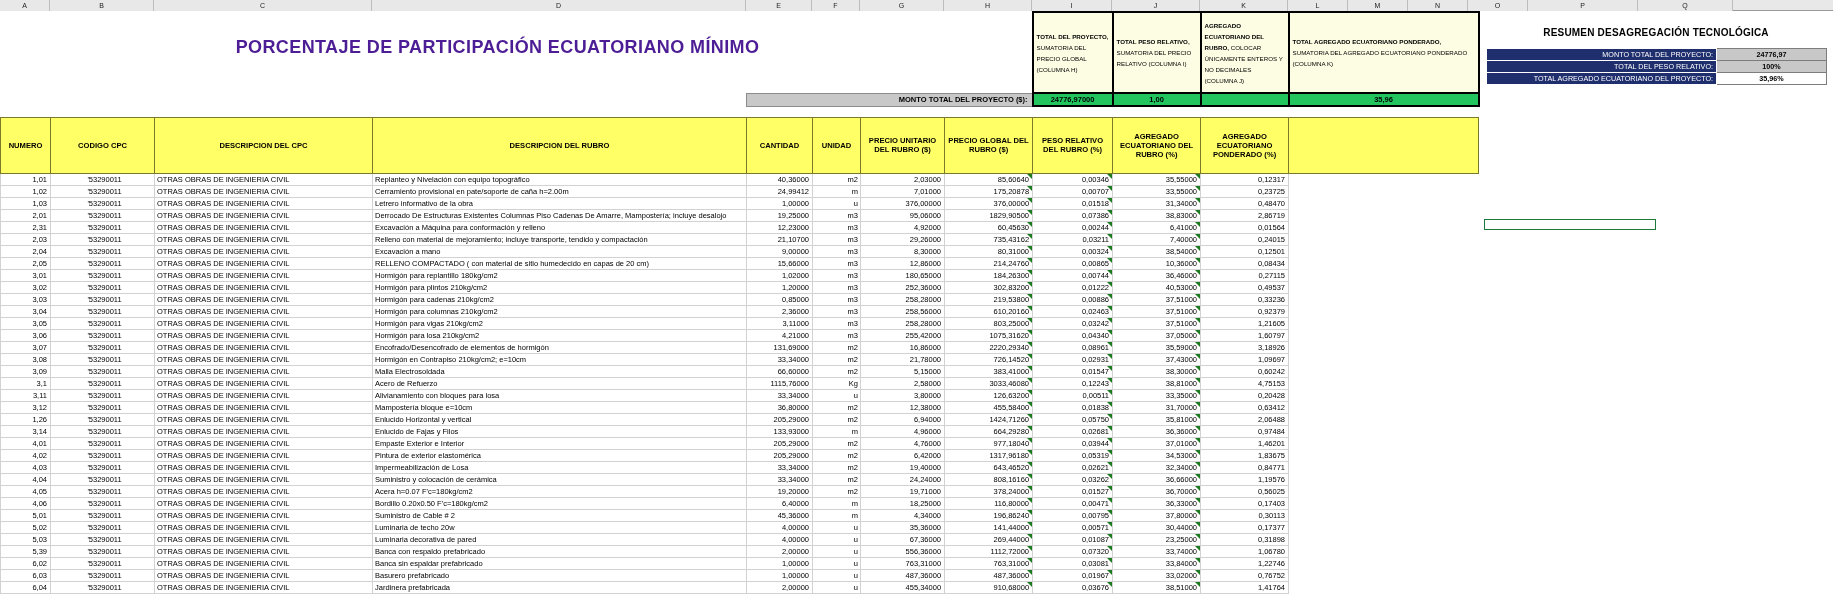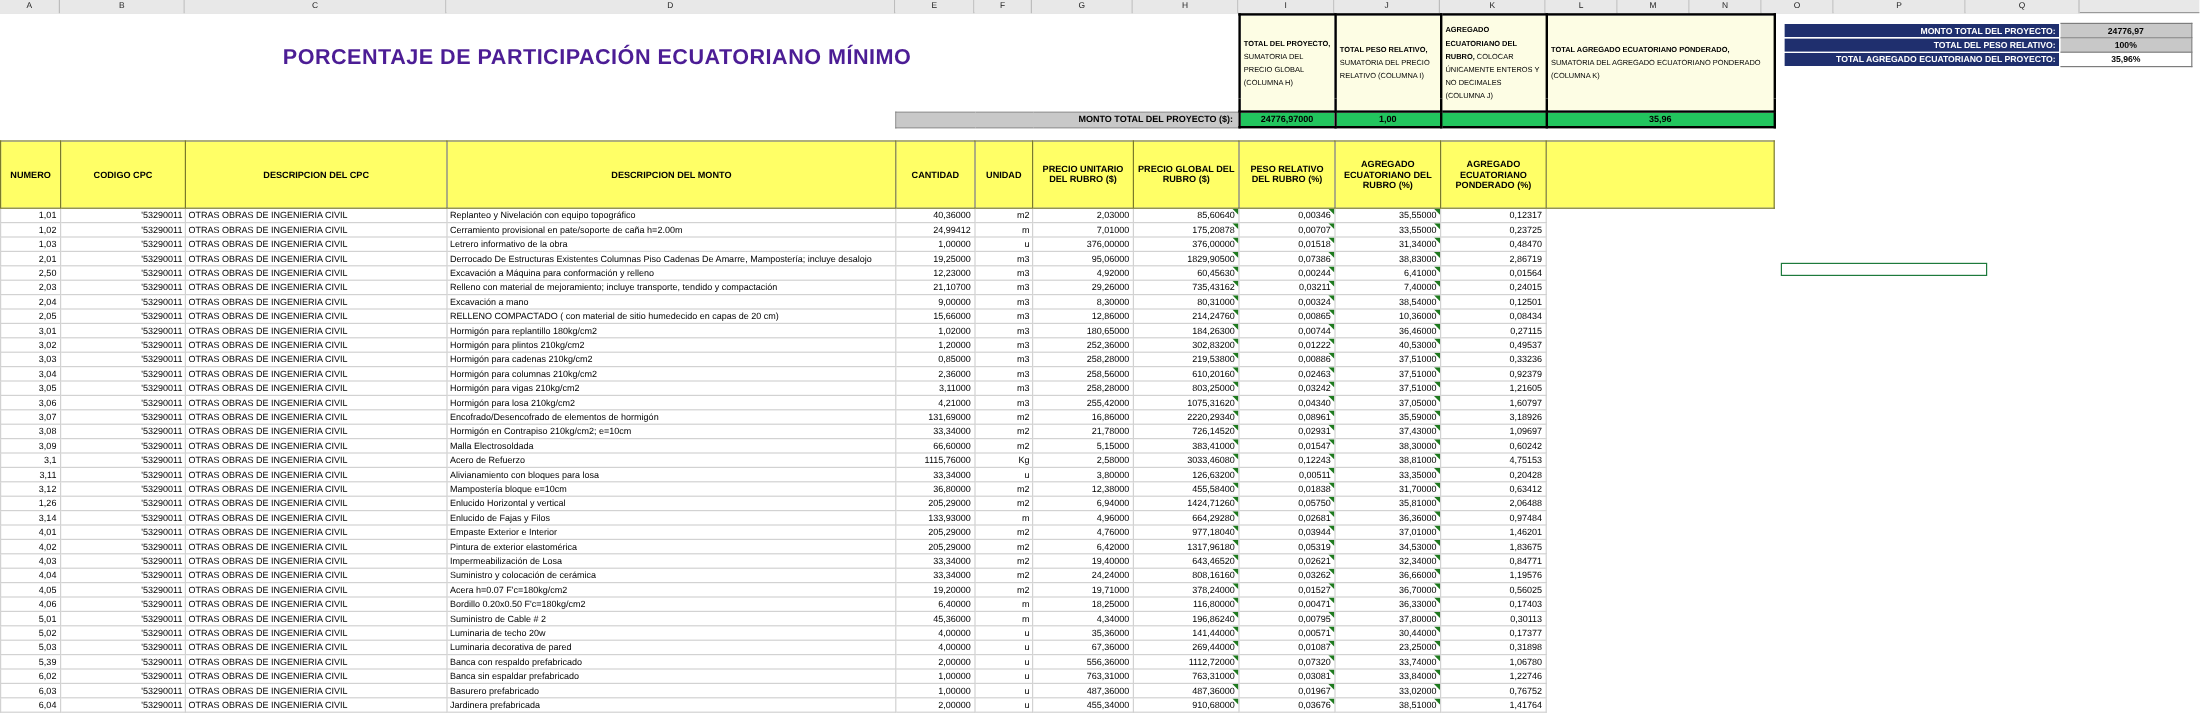--- a/index.html
+++ b/index.html
@@ -105,21 +105,21 @@
     border: 1px solid #7a7a2a !important;
     height: 56px;
     vertical-align: middle;
     padding: 1px 2px !important;
   }
   
   tr.data td { height: 11.1px; }
   .c-num   { text-align: right;  padding-right: 3px !important; }
   .c-left  { text-align: left; }
   .c-ctr   { text-align: right; }
-  .c-cpc   { text-align: right; padding-left: 6px !important; }
+  .c-cpc   { text-align: center; padding-left: 6px !important; }
   .flagged { position: relative; }
   .flagged::after {
     content: "";
     position: absolute;
     top: 0; right: 0;
     border-left: 5px solid transparent;
     border-top: 5px solid #1e7a1e;
   }
   
   .panel {
@@ -144,21 +144,21 @@
   table.sum td {
     height: 11px;
     line-height: 11px;
     padding: 0 3px;
     white-space: nowrap;
     overflow: hidden;
   }
   .sum-lbl {
     background: #1f2f6e;
     color: #ffffff;
-    font-weight: bold;
+    font-weight: normal;
     text-align: right;
     border: 1px solid #ffffff;
   }
   .sum-val {
     background: #c8c8c8;
     color: #000;
     font-weight: bold;
     text-align: center;
     border: 1px solid #7d7d7d;
   }
@@ -260,21 +260,21 @@
       </tr>
 
       <tr style="height:8px">
         <td class="blank-cell" colspan="12"></td>
       </tr>
 
       <tr class="hdr">
         <td>NUMERO</td>
         <td>CODIGO CPC</td>
         <td>DESCRIPCION DEL CPC</td>
-        <td>DESCRIPCION DEL MONTO</td>
+        <td>DESCRIPCION DEL RUBRO</td>
         <td>CANTIDAD</td>
         <td>UNIDAD</td>
         <td>PRECIO UNITARIO DEL RUBRO ($)</td>
         <td>PRECIO GLOBAL DEL RUBRO ($)</td>
         <td>PESO RELATIVO DEL RUBRO (%)</td>
         <td>AGREGADO ECUATORIANO DEL RUBRO (%)</td>
         <td>AGREGADO ECUATORIANO PONDERADO (%)</td>
         <td class="blank-cell"></td>
       </tr>
 
@@ -330,21 +330,21 @@
             <td class="c-num">19,25000</td>
             <td class="c-ctr">m3</td>
             <td class="c-num">95,06000</td>
             <td class="c-num flagged">1829,90500</td>
             <td class="c-num flagged">0,07386</td>
             <td class="c-num flagged">38,83000</td>
             <td class="c-num">2,86719</td>
             <td class="blank-cell"></td>
           </tr>
           <tr class="data">
-            <td class="c-num">2,50</td>
+            <td class="c-num">2,31</td>
             <td class="c-cpc">'53290011</td>
             <td class="c-left">OTRAS OBRAS DE INGENIERIA CIVIL</td>
             <td class="c-left">Excavación a Máquina para conformación y relleno</td>
             <td class="c-num">12,23000</td>
             <td class="c-ctr">m3</td>
             <td class="c-num">4,92000</td>
             <td class="c-num flagged">60,45630</td>
             <td class="c-num flagged">0,00244</td>
             <td class="c-num flagged">6,41000</td>
             <td class="c-num">0,01564</td>
@@ -767,20 +767,21 @@
             <td class="c-num flagged">910,68000</td>
             <td class="c-num flagged">0,03676</td>
             <td class="c-num flagged">38,51000</td>
             <td class="c-num">1,41764</td>
             <td class="blank-cell"></td>
           </tr>
         </tbody>
     </table>
 
     <div class="panel">
+      <div class="panel-title">RESUMEN DESAGREGACIÓN TECNOLÓGICA</div>
       <table class="sum">
         <colgroup>
             <col style="width:230px">
             <col style="width:110px">
           </colgroup>
         <tbody id="sum-body">
             <tr>
               <td class="sum-lbl">MONTO TOTAL DEL PROYECTO:</td>
               <td class="sum-val">24776,97</td>
             </tr>

